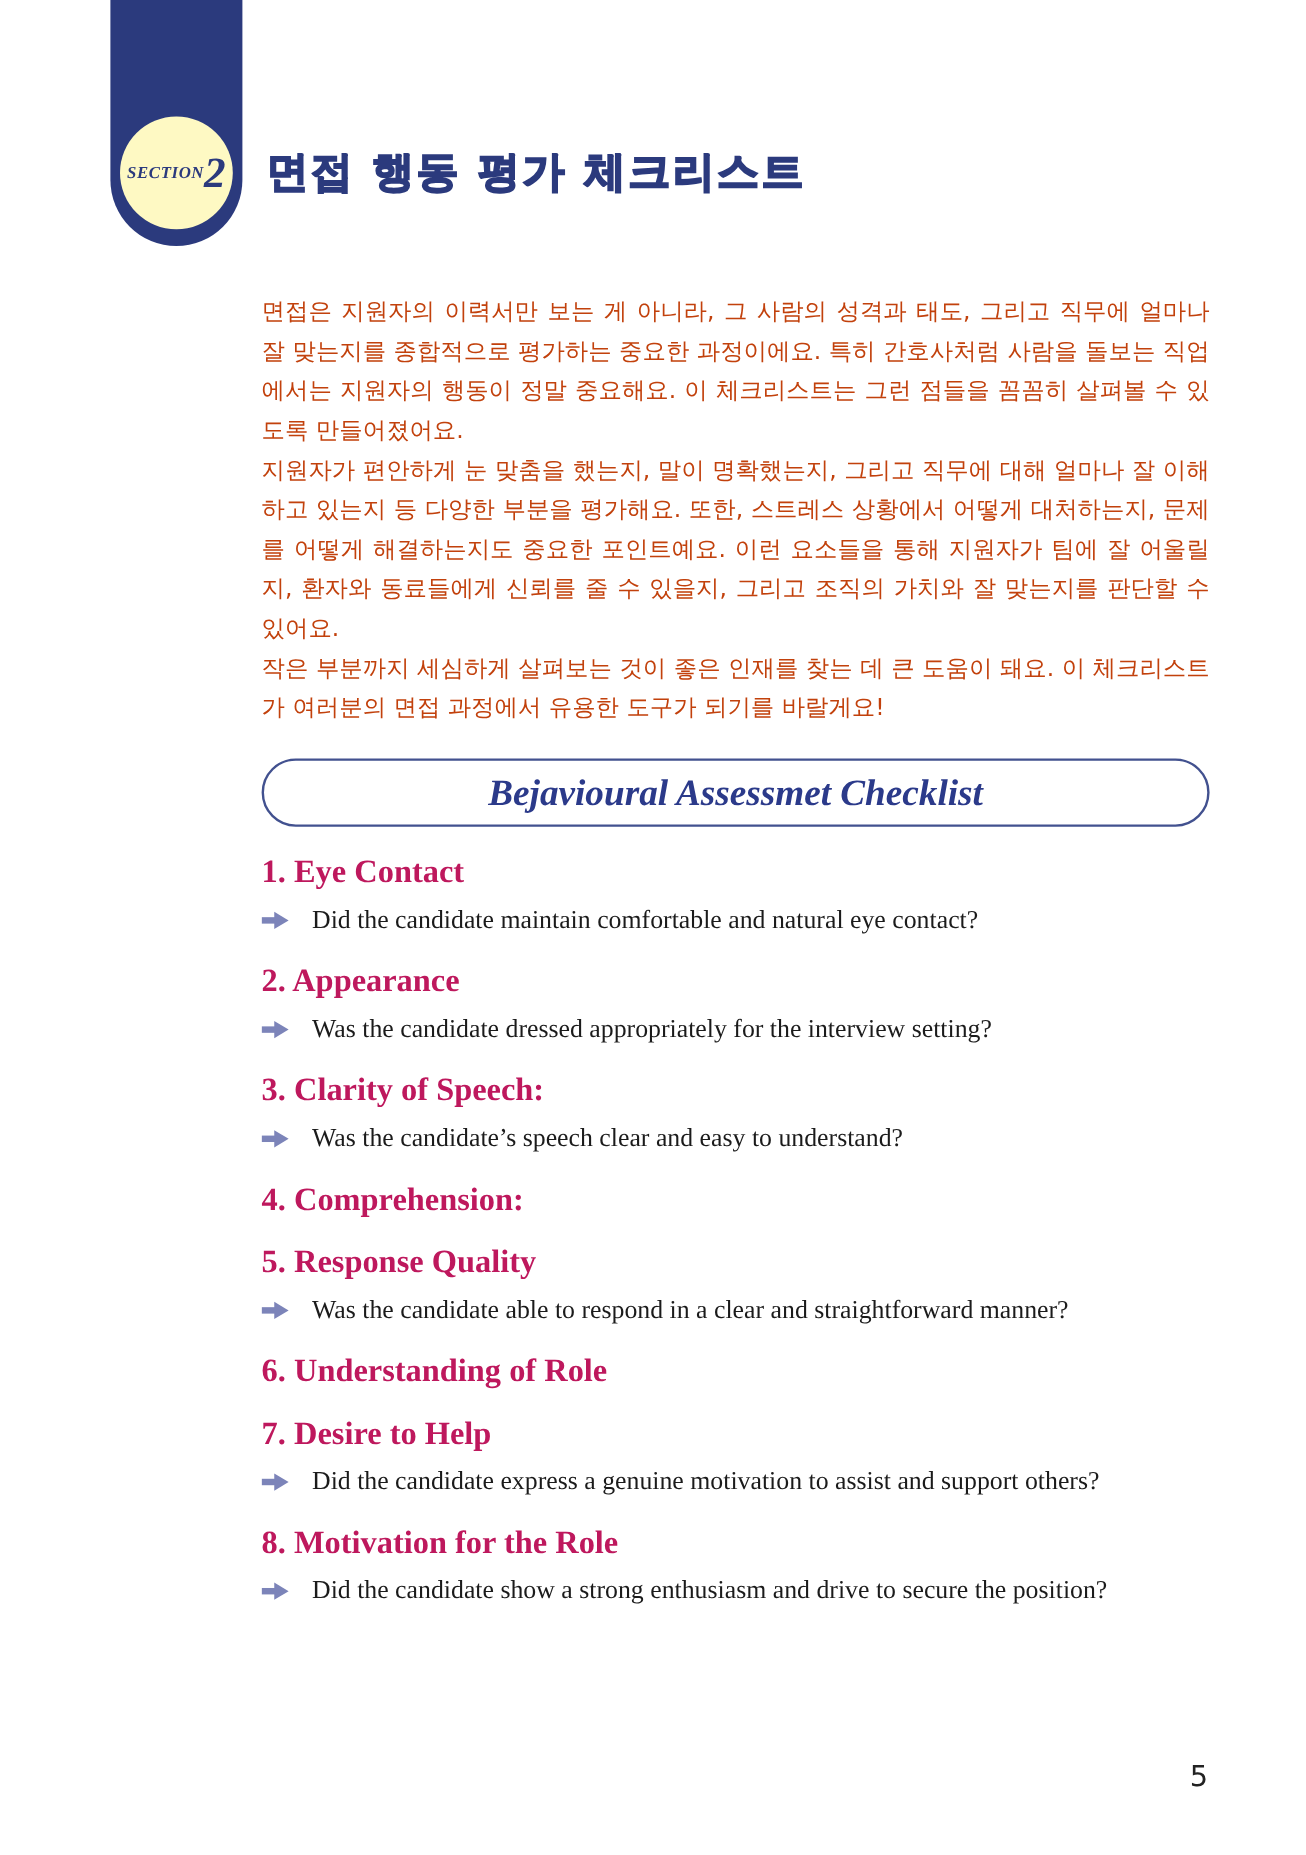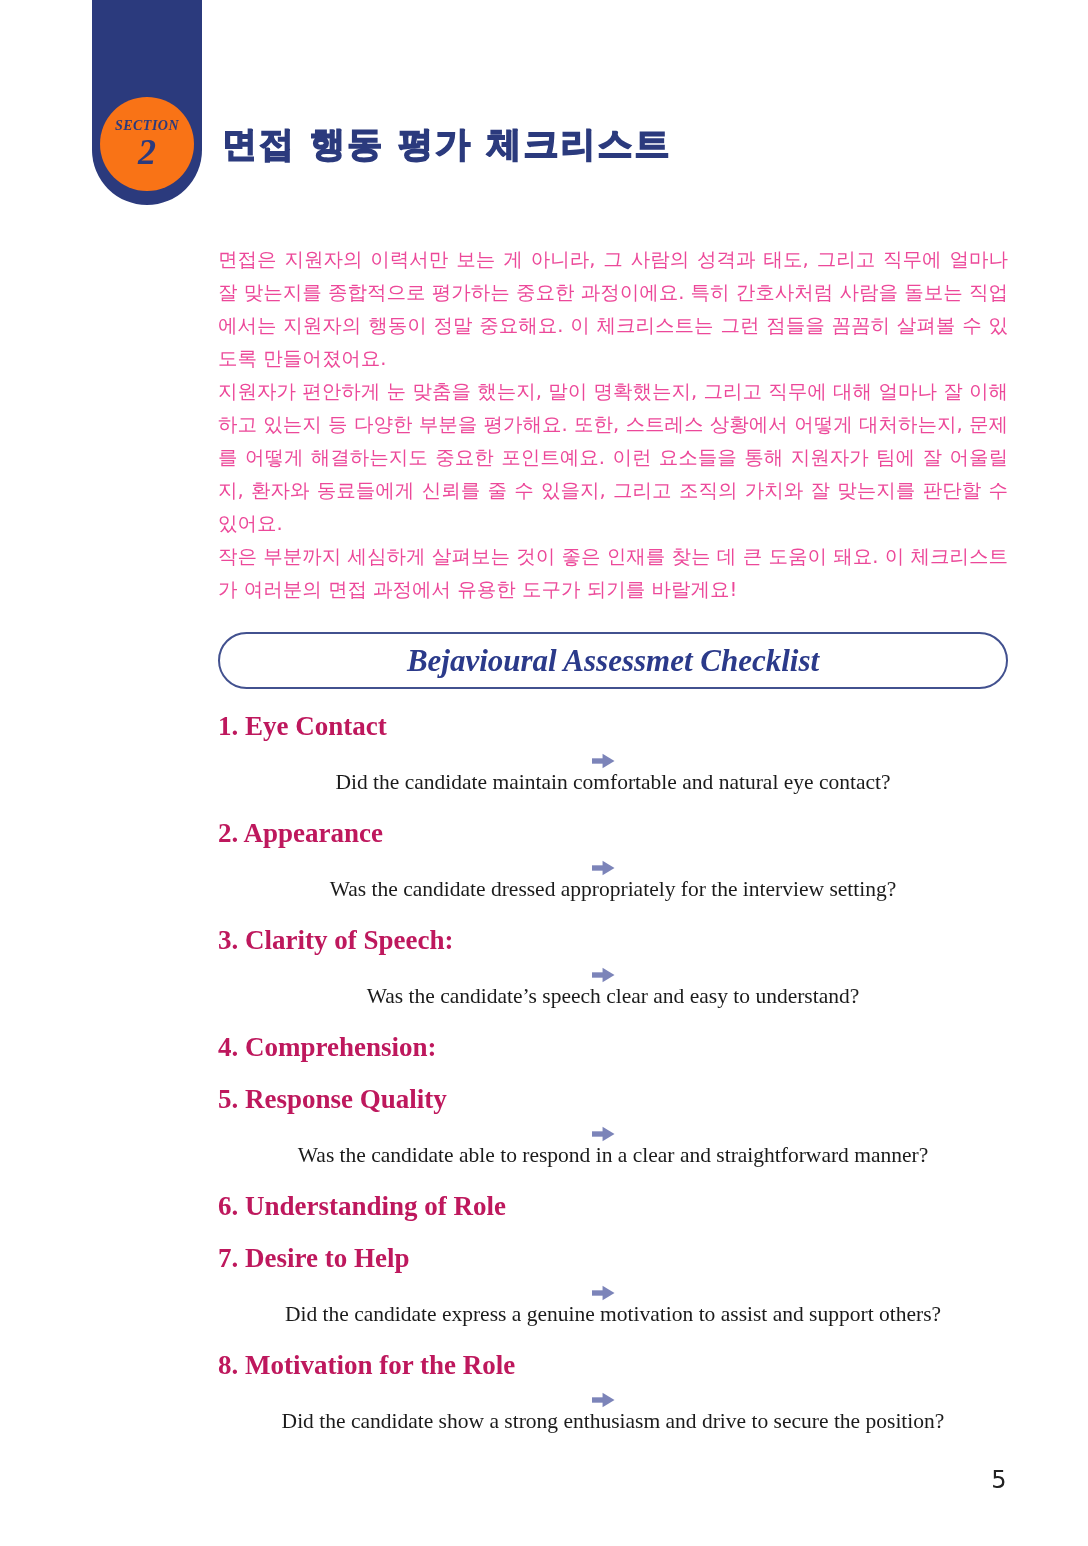--- a/index.html
+++ b/index.html
@@ -14,22 +14,22 @@
   
   .ribbon{
     position:absolute;left:92px;top:0;
     width:110px;height:205px;
     background:#2b3a7d;
     border-radius:0 0 55px 55px;
   }
   .ribbon-circle{
     position:absolute;left:50%;top:97px;transform:translateX(-50%);
     width:94px;height:94px;border-radius:50%;
-    background:#f97316;
-    display:flex;flex-direction:column;align-items:center;justify-content:center;
+    background:#fef9c3;
+    display:flex;flex-direction:row;align-items:center;justify-content:center;
     color:#2b3a7d;
   }
   .sec-label{
     font-family:"Liberation Serif", serif;
     font-style:italic;font-weight:bold;
     font-size:14px;letter-spacing:.5px;line-height:15px;
   }
   .sec-num{
     font-family:"Liberation Serif", serif;
     font-style:italic;font-weight:bold;
@@ -48,21 +48,21 @@
   }
 
   
   .content{
     position:absolute;left:218px;top:243px;width:790px;
   }
   .intro p{
     margin:0;
     font-family:"DejaVu Sans", sans-serif;
     font-size:19.5px;line-height:33px;
-    color:#ec4899;
+    color:#c2410c;
     text-align:justify;
   }
 
   
   .banner{
     margin-top:26px;
     height:53px;
     border:2px solid #42518f;
     border-radius:29px;
     display:flex;align-items:center;justify-content:center;
@@ -83,21 +83,20 @@
     font-weight:bold;
     font-size:27px;line-height:30px;
     color:#be185d;
   }
   .item-q{
     margin-top:12px;
     display:flex;align-items:center;
     font-family:"Liberation Serif", serif;
     font-size:21.5px;line-height:27px;
     color:#1b1b1b;
-    flex-direction:column;
   }
   .arrow-icon{
     flex:0 0 auto;
     width:23px;height:16px;
     margin-right:19px;
     color:#7c84b9;
   }
 
   
   .page-number{

